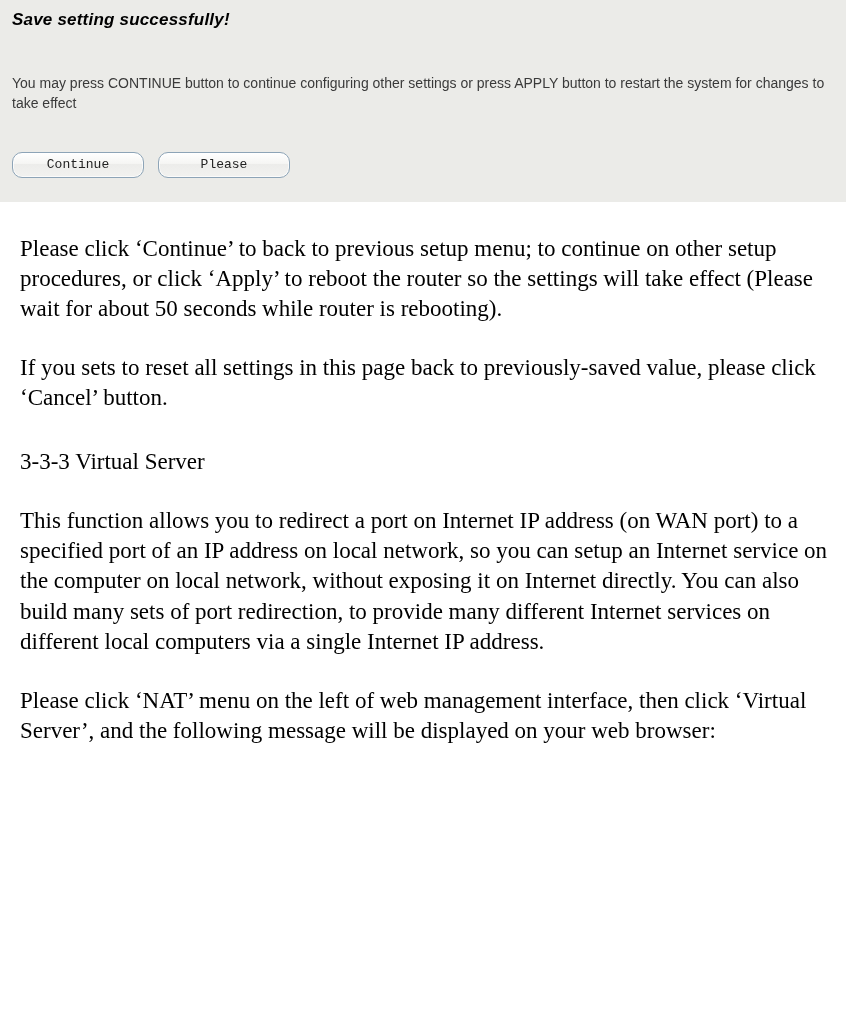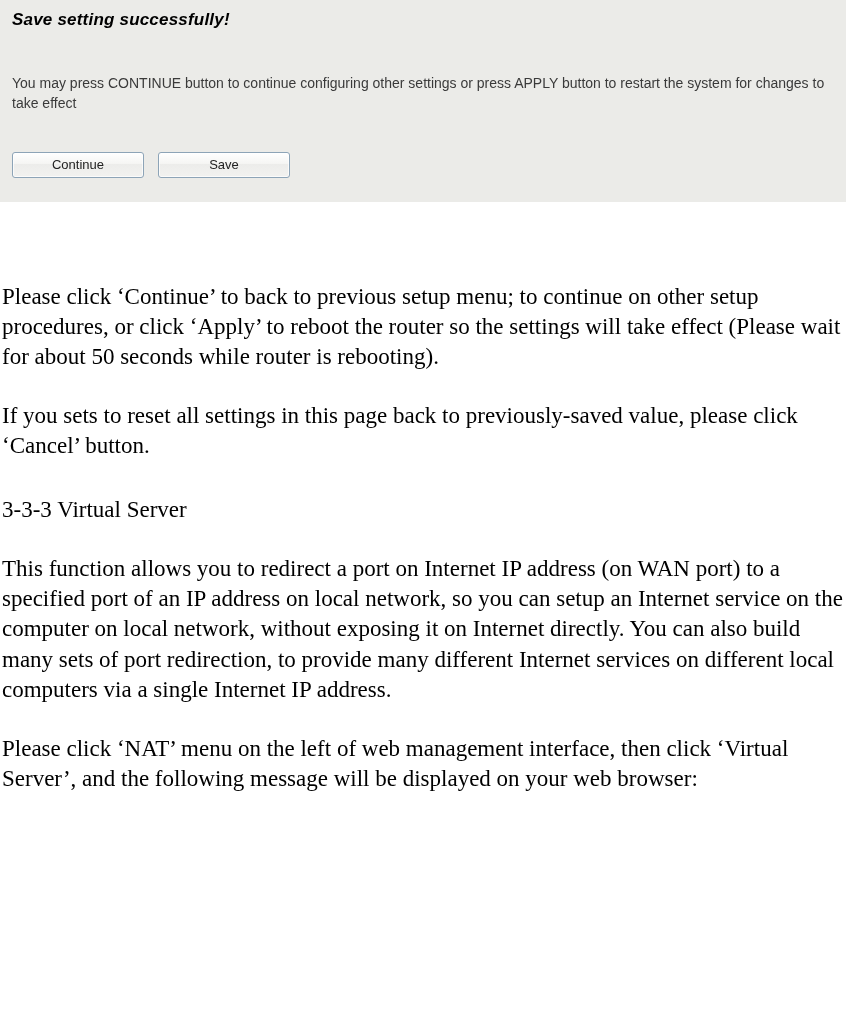--- a/index.html
+++ b/index.html
@@ -34,58 +34,57 @@
       margin-bottom: 38px;
       margin-top: 43px;
     }
     .btn-row {
       display: flex;
       gap: 14px;
     }
     .win-button {
       width: 132px;
       height: 26px;
-      font-family: Liberation Sans, sans-serif;
+      font-family: Liberation Mono, monospace;
       font-size: 13px;
       color: #222;
       background: linear-gradient(to bottom, #ffffff 0%, #f5f5f3 45%, #ececea 46%, #f2f2f0 100%);
       border: 1px solid #8da4b7;
-      border-radius: 3px;
+      border-radius: 10px;
       cursor: pointer;
       box-shadow: inset 0 0 0 1px rgba(255,255,255,0.7);
       line-height: 1;
       padding: 0;
     }
     .doc {
-      padding: 32px 0 0 2px;
+      padding: 32px 0 0 20px;
       font-size: 23px;
       color: #000;
       line-height: 1.32;
-      margin-top: 48px;
     }
     .doc p {
       margin-bottom: 28px;
     }
     .doc .section-title {
       margin-top: 34px;
       margin-bottom: 28px;
     }
     .doc p:last-child {
       margin-bottom: 0;
     }
   </style>
 </head>
 <body>
 
 <div class="dialog-panel">
   <div class="dialog-title">Save setting successfully!</div>
   <div class="dialog-text">You may press CONTINUE button to continue configuring other settings or press APPLY button to restart the system for changes to take effect</div>
   <div class="btn-row">
     <button class="win-button">Continue</button>
-    <button class="win-button">Save</button>
+    <button class="win-button">Please</button>
   </div>
 </div>
 
 <div class="doc">
   <p>Please click ‘Continue’ to back to previous setup menu; to continue on other setup procedures, or click ‘Apply’ to reboot the router so the settings will take effect (Please wait for about 50 seconds while router is rebooting).</p>
   <p>If you sets to reset all settings in this page back to previously-saved value, please click ‘Cancel’ button.</p>
   <p class="section-title">3-3-3 Virtual Server</p>
   <p>This function allows you to redirect a port on Internet IP address (on WAN port) to a specified port of an IP address on local network, so you can setup an Internet service on the computer on local network, without exposing it on Internet directly. You can also build many sets of port redirection, to provide many different Internet services on different local computers via a single Internet IP address.</p>
   <p>Please click ‘NAT’ menu on the left of web management interface, then click ‘Virtual Server’, and the following message will be displayed on your web browser:</p>
 </div>

